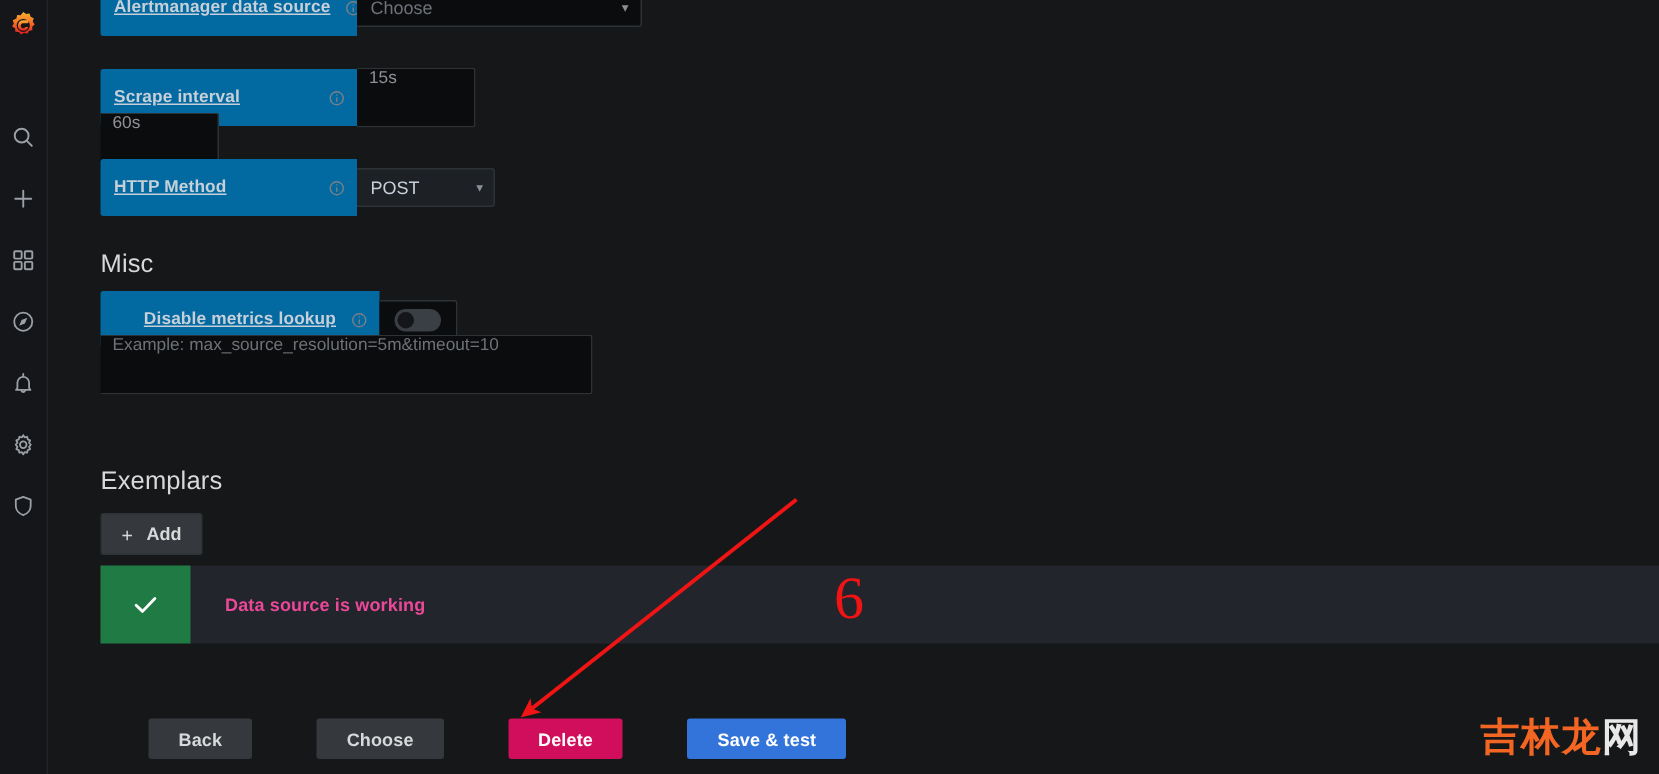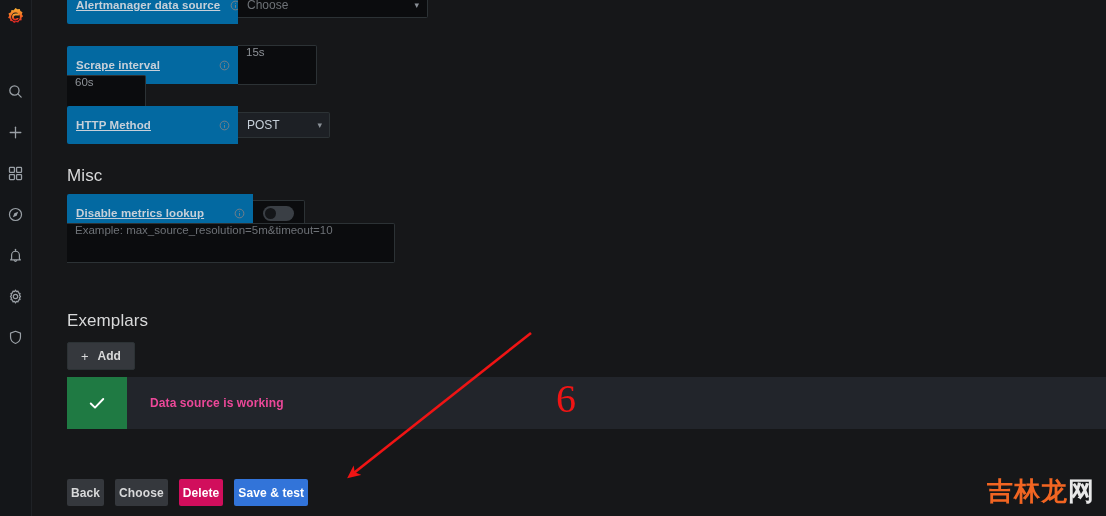--- a/index.html
+++ b/index.html
@@ -146,21 +146,21 @@
 
   
   #section-misc { position: absolute; left: 34px; top: 166px; }
   .section-title {
     font-size: 17px;
     font-weight: normal;
     color: #d8d9da;
     margin-bottom: 14px;
     letter-spacing: .1px;
   }
-  #section-misc .field-label { width: 186px; }
+  #section-misc .field-label { width: 186px; text-align: right; }
 
   .toggle-cell {
     height: 26px;
     background: #0b0c0e;
     border: 1px solid #2c3235;
     border-left: none;
     border-radius: 0 2px 2px 0;
     display: flex;
     align-items: center;
     padding: 0 10px;
@@ -236,24 +236,25 @@
   }
   .btn {
     height: 27px;
     border-radius: 2px;
     font-size: 12px;
     font-weight: bold;
     color: #ffffff;
     display: inline-flex;
     align-items: center;
     justify-content: center;
-    padding: 0 4px;
+    padding: 0 20px;
     border: none;
     letter-spacing: .1px;
     font-family: "Liberation Sans", sans-serif;
+    margin-left: 32px;
   }
   .btn-secondary { background: #35383d; color: #d8d9da; }
   .btn-danger { background: #d10e5c; }
   .btn-primary { background: #3274d9; }
 
   
   #annotation-layer {
     position: absolute;
     left: 0; top: 0;
     width: 1106px; height: 516px;

